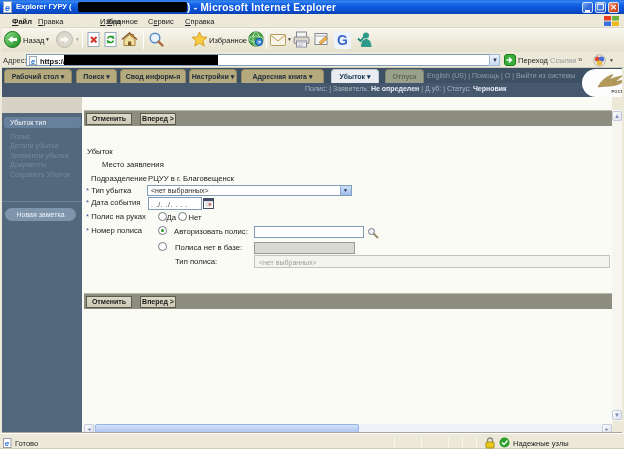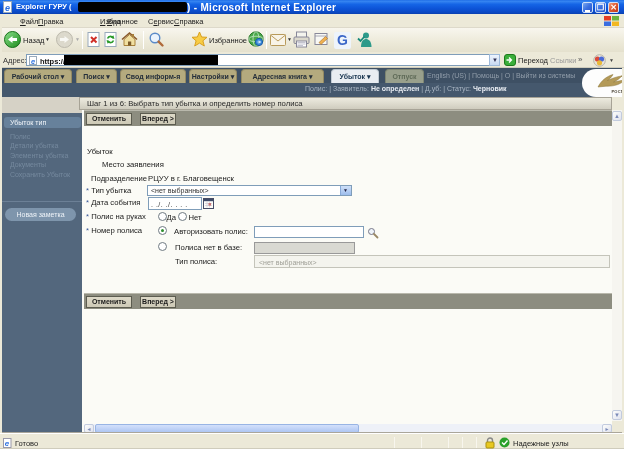--- a/index.html
+++ b/index.html
@@ -95,26 +95,26 @@
     </div>
   <div class="abs winbtn" id="btnmax" style="left:595px;">
       <i>❐</i>
     </div>
   <div class="abs winbtn" id="btnclose">
       <i>✕</i>
     </div>
 </div>
 
 <div class="abs" id="menubar">
-  <span class="mi" style="left:20px;"><u>Ф</u>айл</span>
+  <span class="mi" style="left:12px;font-weight:bold;"><u>Ф</u>айл</span>
   <span class="mi" style="left:38px;"><u>П</u>равка</span>
   <span class="mi" style="left:75px;margin-left:32px;"><u>В</u>ид</span>
   <span class="mi" style="left:100px;"><u>И</u>збранное</span>
   <span class="mi" style="left:148px;">С<u>е</u>рвис</span>
-  <span class="mi" style="left:174px;"><u>С</u>правка</span>
+  <span class="mi" style="left:185px;"><u>С</u>правка</span>
   <svg class="abs" id="winflag" viewBox="0 0 17 12">
       <rect x="1" y="1" width="7" height="4.5" fill="#e53c22"></rect>
       <rect x="9" y="1" width="7" height="4.5" fill="#6cb33e"></rect>
       <rect x="1" y="6.5" width="7" height="4.5" fill="#3b6ee0"></rect>
       <rect x="9" y="6.5" width="7" height="4.5" fill="#f2b822"></rect>
     </svg>
 </div>
 
 <div class="abs" id="toolbar">
   <svg class="abs" style="left:4px;top:3px;" width="17" height="17" viewBox="0 0 17 17">
@@ -250,21 +250,20 @@
   <div class="snav" style="top:19px;">Полис</div>
   <div class="snav" style="top:28px;">Детали убытка</div>
   <div class="snav" style="top:37.5px;">Элементы убытка</div>
   <div class="snav" style="top:47px;">Документы</div>
   <div class="snav" style="top:56.5px;">Сохранить Убыток</div>
   <div id="sbsep"></div>
   <div class="spill" style="top:95px;">Новая заметка</div>
 </div>
 
 <div class="abs" id="content">
-  <div id="stephdr">Шаг 1 из 6: Выбрать тип убытка и определить номер полиса</div>
   <div class="olivebar" style="top:13px;">
     <div class="btn" style="left:2px;width:46px;">Отменить</div>
     <div class="btn" style="left:56px;width:36px;">Вперед &gt;</div>
   </div>
 
   <div class="flabel" style="left:5px;top:50px;">Убыток</div>
   <div class="flabel" style="left:20px;top:63px;">Место заявления</div>
   <div class="flabel" style="left:9px;top:77px;">Подразделение</div>
   <div class="flabel" style="left:66px;top:77px;">РЦУУ в г. Благовещенск</div>
 

